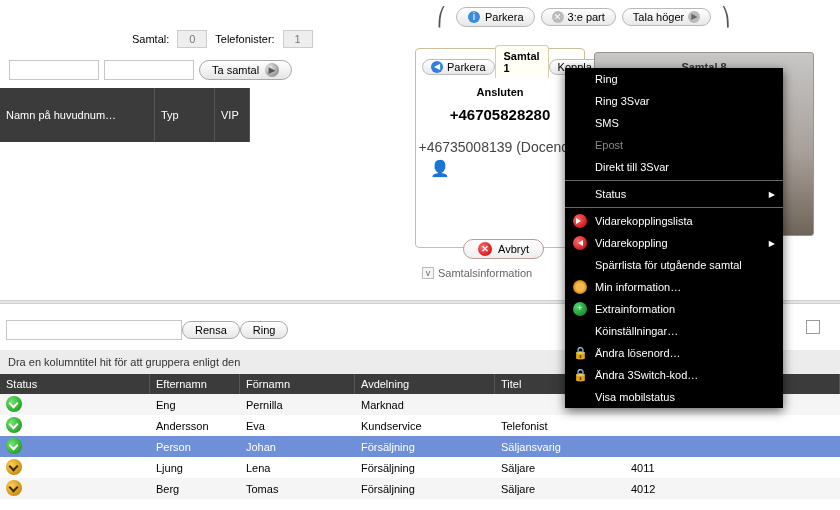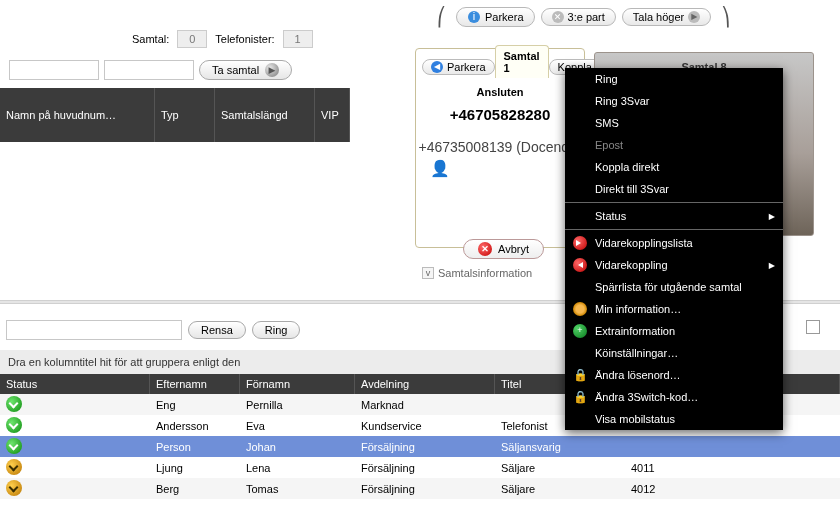--- a/index.html
+++ b/index.html
@@ -57,21 +57,21 @@
 .ic-arrow.out::after{ left:5px; border-left:none; border-right:5px solid #fff; }
 .ic-gear { background:radial-gradient(circle,#f7b84e 40%,#cc8500 70%); border-radius:50%; }
 .ic-info { background:radial-gradient(circle at 30% 30%,#4fd265,#0a7a1e); border-radius:50%; color:#fff; font-size:9px; text-align:center; line-height:13px;}
 .ic-info::after{content:"+";}
 .ic-lock { color:#f2a900; font-size:12px; text-align:center; line-height:14px;}
 .ic-lock::after{content:"🔒";}
 
 
 .hrule { position:absolute; top:300px; left:0; width:840px; height:4px; background:#e5e5e5; border-top:1px solid #d0d0d0; border-bottom:1px solid #d0d0d0;}
 .lower { position:absolute; top:314px; left:0; width:840px; }
-.lower-controls { display:flex; align-items:center; gap:6px; padding:6px 6px 10px; }
+.lower-controls { display:flex; align-items:center; padding:6px 6px 10px; }
 .lower-controls .txtin { width:176px; }
 .checkbox-right { position:absolute; top:320px; right:20px; width:14px; height:14px; border:1px solid #999; background:#fff; }
 .group-hint { background:#ececec; padding:6px 8px; color:#333; }
 .lower-head { display:flex; background:#3b3b3b; color:#fff; }
 .lower-head div { padding:4px 6px; border-right:1px solid #555; }
 .c-status{width:150px;} .c-efter{width:90px;} .c-for{width:115px;} .c-avd{width:140px;} .c-titel{width:130px;} .c-last{flex:1;}
 .tbody .r { display:flex; align-items:center; height:21px; }
 .tbody .r:nth-child(odd){background:#f5f5f5;}
 .tbody .r:nth-child(even){background:#fff;}
 .tbody .r.sel { background:#6f8fd8; color:#fff; }
@@ -120,21 +120,20 @@
   <span class="btn">
     <span>Ta samtal</span>
     <span class="arrow">▶</span>
   </span>
 </div>
 
 <div class="left-grid">
   <div class="gridhead">
     <div class="gh-name">Namn på huvudnum…</div>
     <div class="gh-typ">Typ</div>
-    <div class="gh-len">Samtalslängd</div>
     <div class="gh-vip">VIP</div>
   </div>
   <div class="left-grid-body"></div>
 </div>
 
 <div class="callcard-wrap">
   <div class="callcard-head">
     <span class="smallbtn">
       <span style="width:12px;height:12px;border-radius:50%;background:#2f7fe0;color:#fff;text-align:center;line-height:12px;font-size:8px;">◀</span>
       <span>Parkera</span>
@@ -170,23 +169,20 @@
   <div class="row">
       <span>Ring 3Svar</span>
     </div>
   <div class="row">
       <span>SMS</span>
     </div>
   <div class="row disabled">
       <span>Epost</span>
     </div>
   <div class="row">
-      <span>Koppla direkt</span>
-    </div>
-  <div class="row">
       <span>Direkt till 3Svar</span>
     </div>
   <div class="sep"></div>
   <div class="row sub">
       <span>Status</span>
     </div>
   <div class="sep"></div>
   <div class="row">
       <span class="ic ic-arrow"></span>
       <span>Vidarekopplingslista</span>

